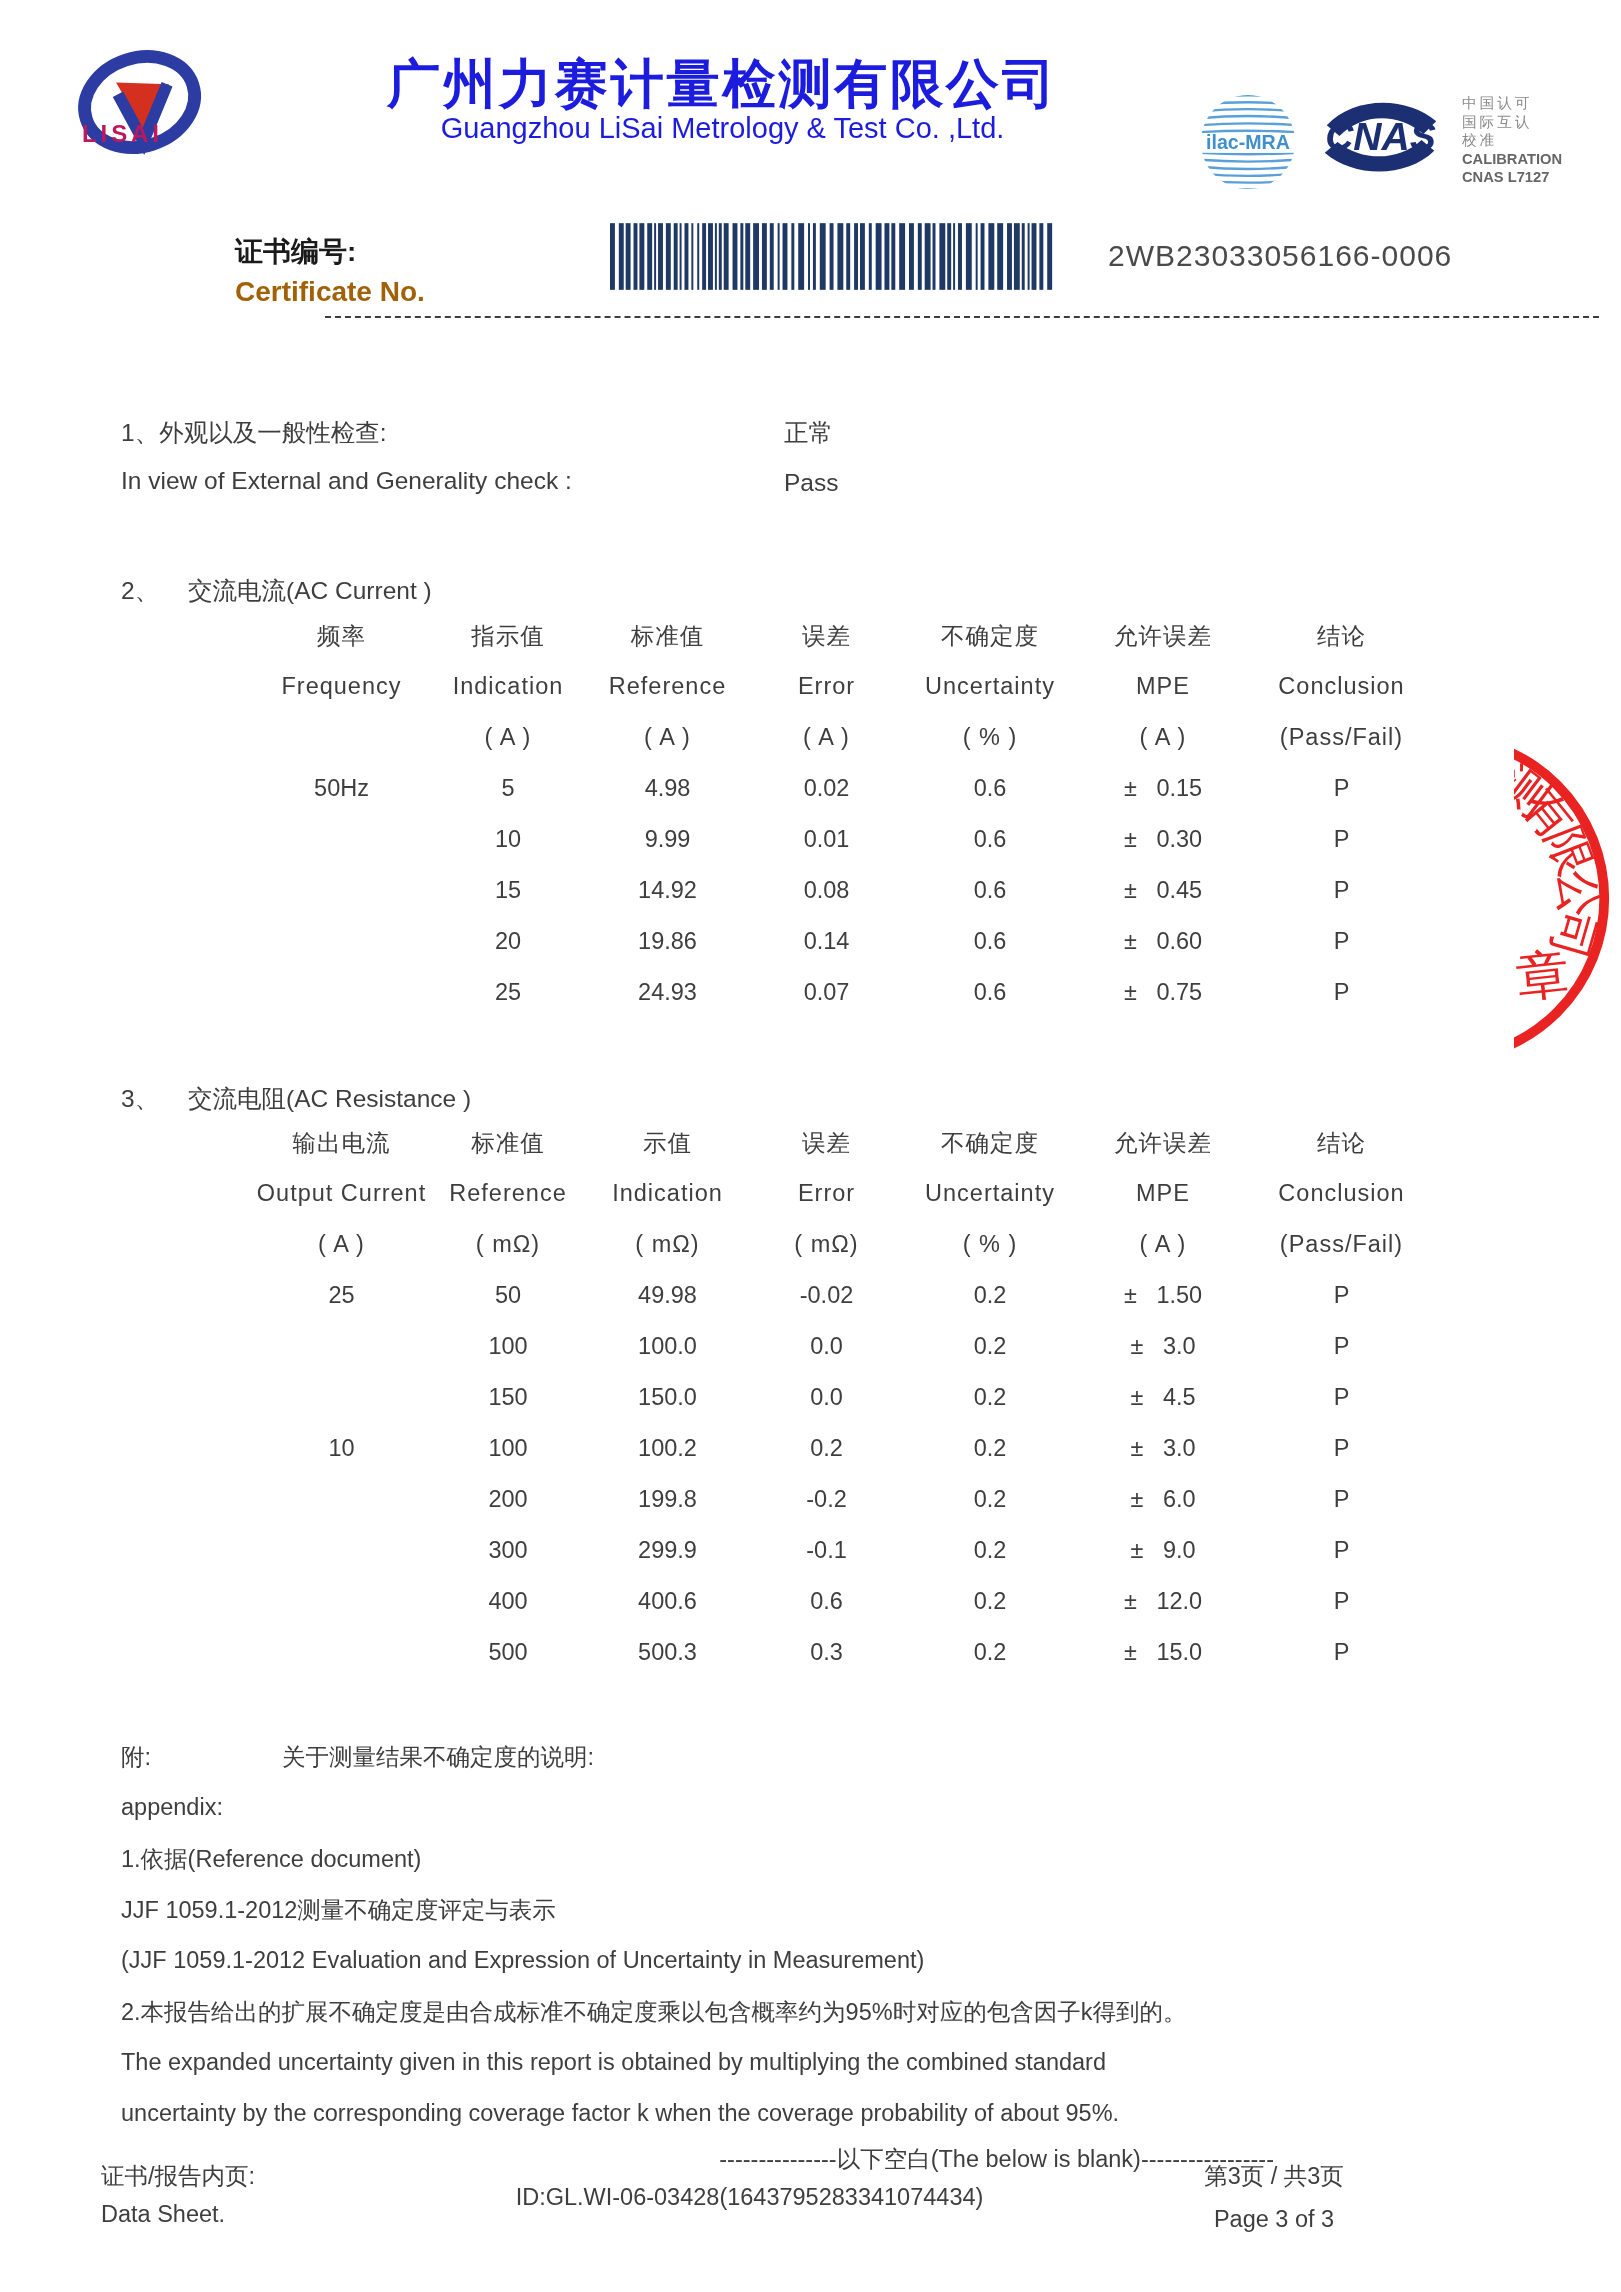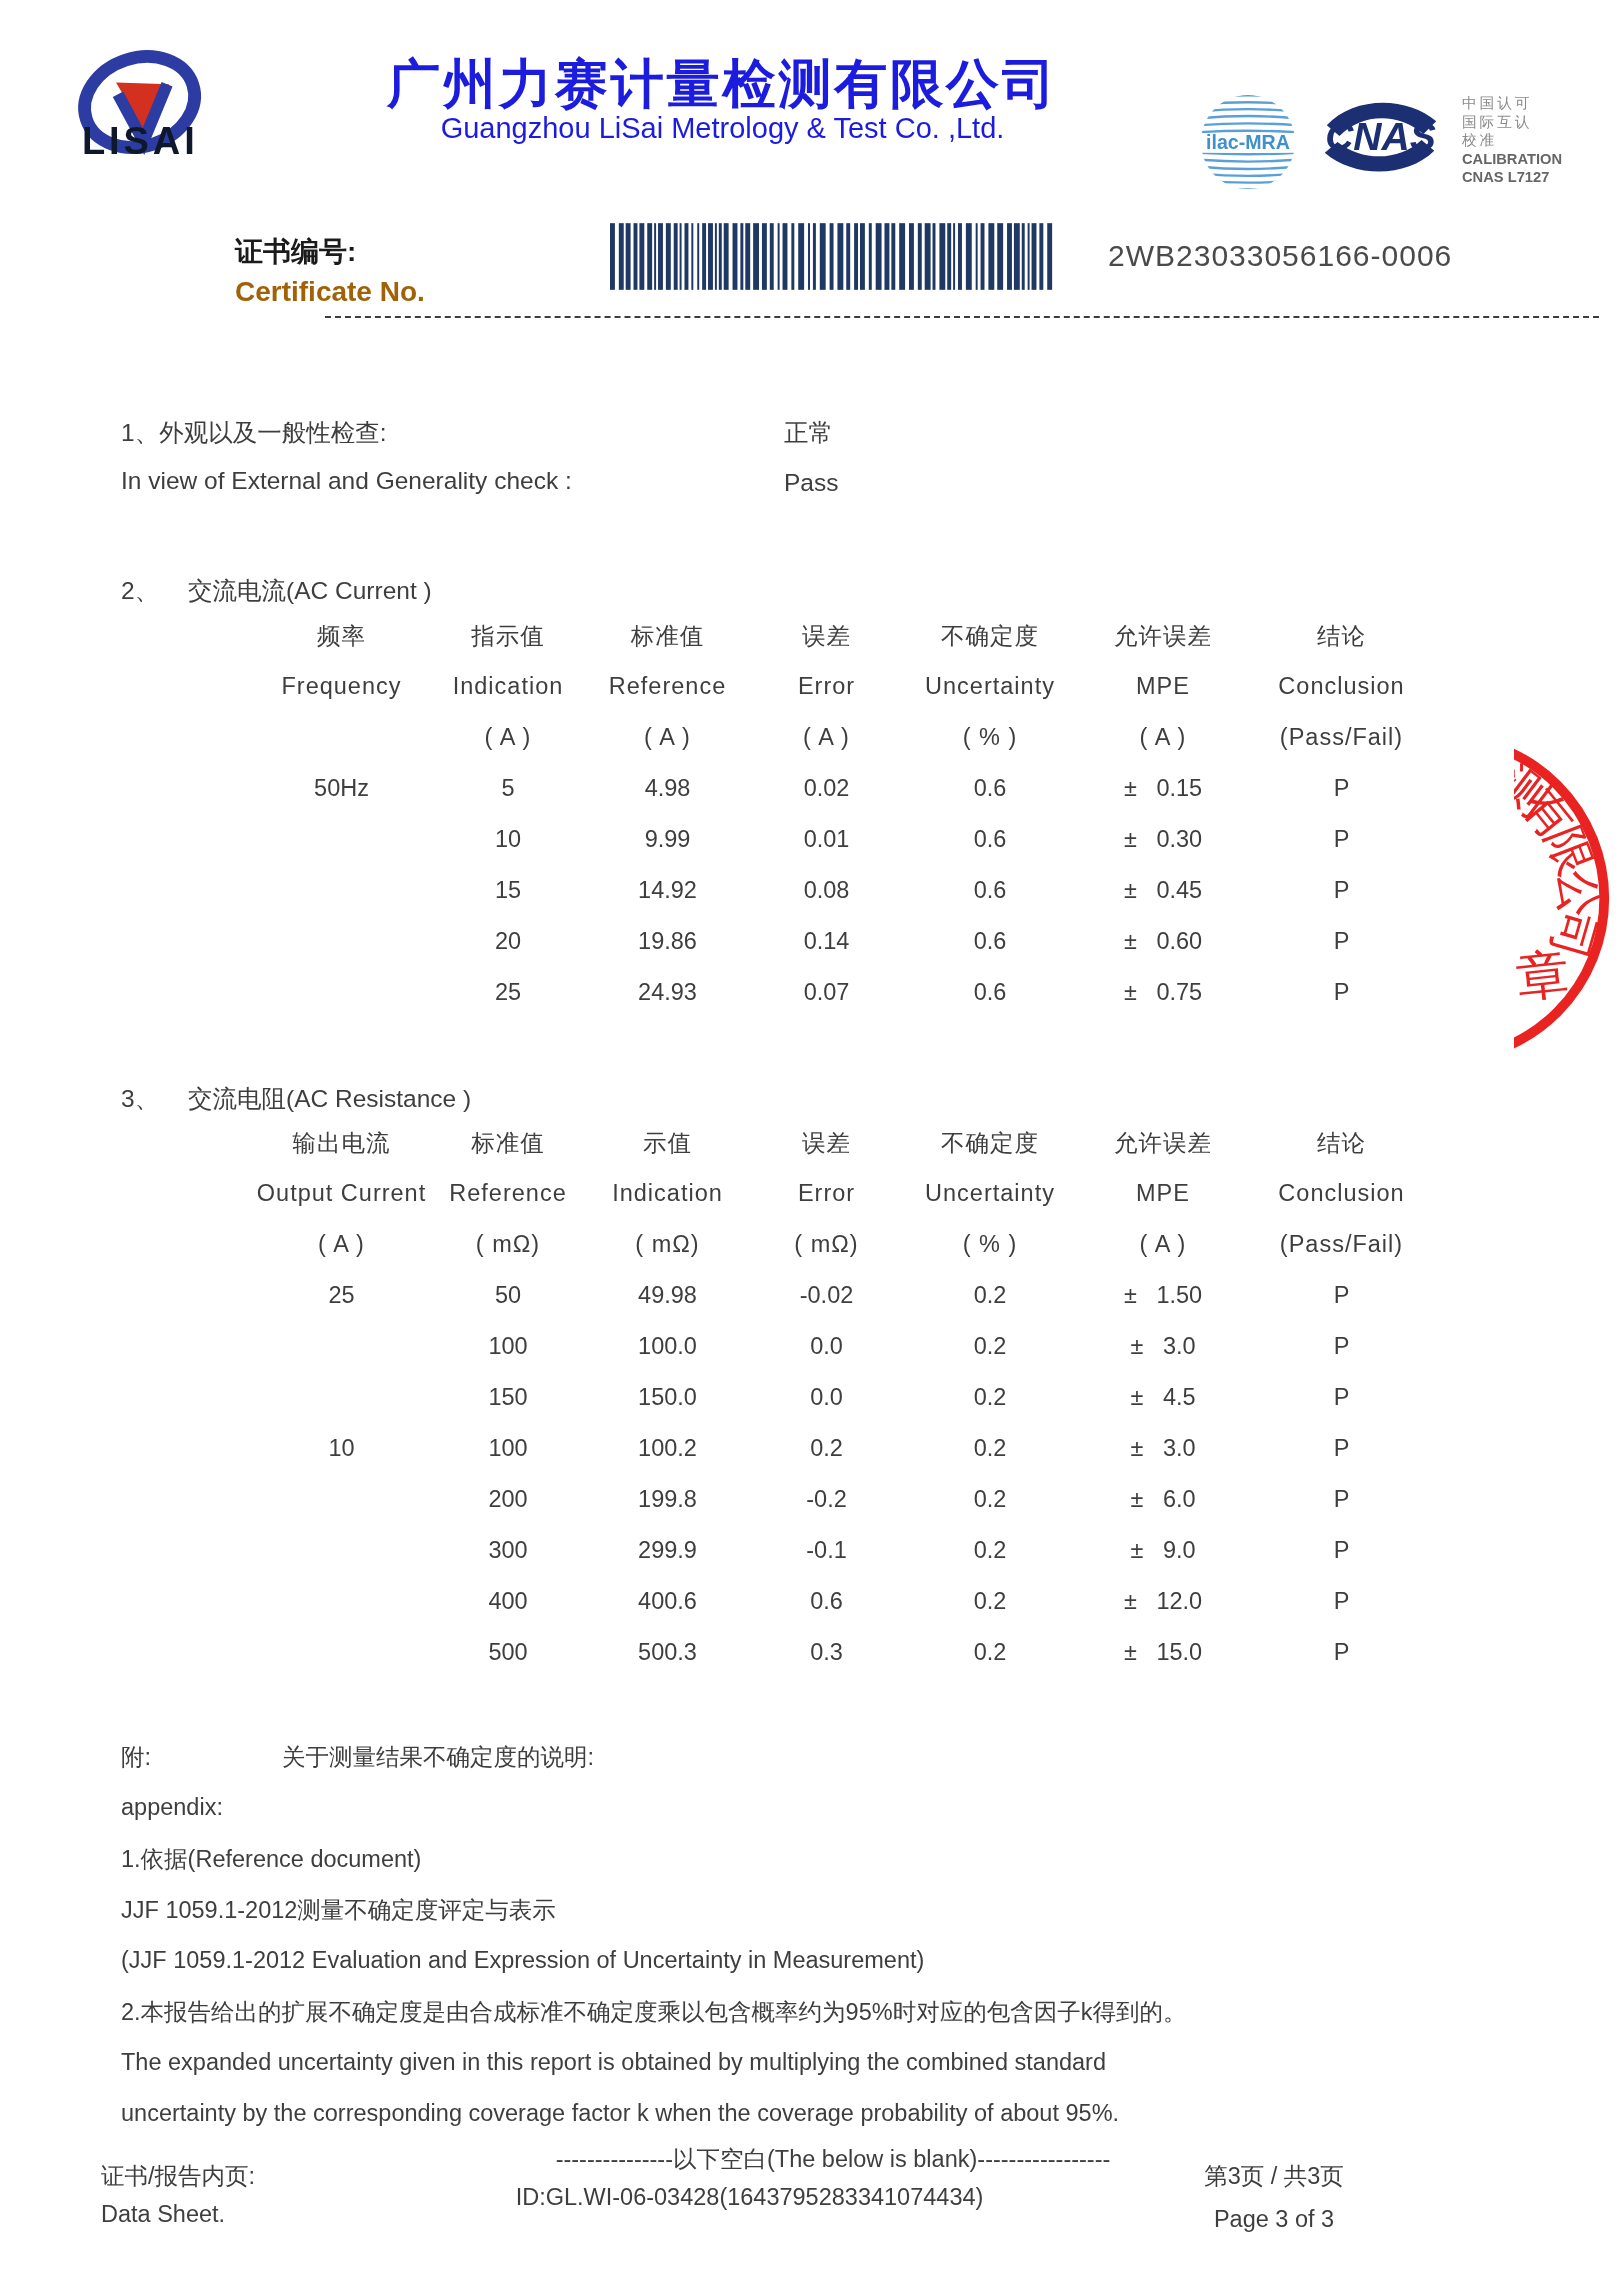--- a/index.html
+++ b/index.html
@@ -9,21 +9,21 @@
     margin:0 auto;
     background:#ffffff;
     overflow:hidden;
     font-family:"Liberation Sans","DejaVu Sans",sans-serif;
     color:#3e3e3e;
   }
   .abs{position:absolute;}
 
   
   .logo-wrap{left:61px;top:43px;width:167px;height:123px;}
-  .logo-text{left:82px;top:120px;font-size:38px;font-weight:800;letter-spacing:3.9px;color:#0f172a;}
+  .logo-text{left:82px;top:120px;font-size:24px;font-weight:800;letter-spacing:3.9px;color:#be185d;}
   .company-zh{left:235px;top:49px;width:975px;text-align:center;font-size:53px;font-weight:bold;letter-spacing:2.9px;color:#1c1cdf;white-space:nowrap;}
   .company-en{left:235px;top:112px;width:975px;text-align:center;font-size:29px;font-weight:normal;color:#1c1cdf;white-space:nowrap;}
   .ilac-wrap{left:1198px;top:92px;width:100px;height:100px;}
   .cnas-wrap{left:1311px;top:94px;width:139px;height:86px;}
   .accred-text{left:1462px;top:94px;width:147px;font-size:14.7px;line-height:18.6px;color:#8a8a8a;letter-spacing:2.9px;}
   .accred-text .en{color:#666;letter-spacing:0;font-weight:bold;font-size:14.7px;}
 
   
   .certlabel-zh{left:235px;top:233px;font-size:28px;font-weight:bold;color:#1b1b1b;}
   .certlabel-en{left:235px;top:276px;font-size:28px;font-weight:bold;color:#a16207;}
@@ -61,21 +61,21 @@
 
   
   .appendix{
     left:121px;top:1731px;width:1392px;
     display:grid;grid-template-columns:161px 1fr;grid-auto-rows:51px;
     align-items:center;font-size:23.5px;
   }
   .appendix .cell{white-space:nowrap;}
 
   
-  .blank-note{left:392px;top:2143px;width:882px;text-align:center;font-size:23.5px;}
+  .blank-note{left:392px;top:2143px;width:882px;text-align:right;font-size:23.5px;}
   .id-line{left:421px;top:2184px;width:657px;text-align:center;font-size:23.5px;}
   .footer-left-zh{left:101px;top:2160px;font-size:23.5px;}
   .footer-left-en{left:101px;top:2201px;font-size:23.5px;}
   .footer-right{left:1127px;top:2160px;width:294px;text-align:center;font-size:23.5px;}
   .footer-right .pg-en{margin-top:13.7px;}
 
   
   .stamp{left:1274px;top:725px;width:392px;height:353px;pointer-events:none;opacity:.93;z-index:5;}
 </style>
 </head>

